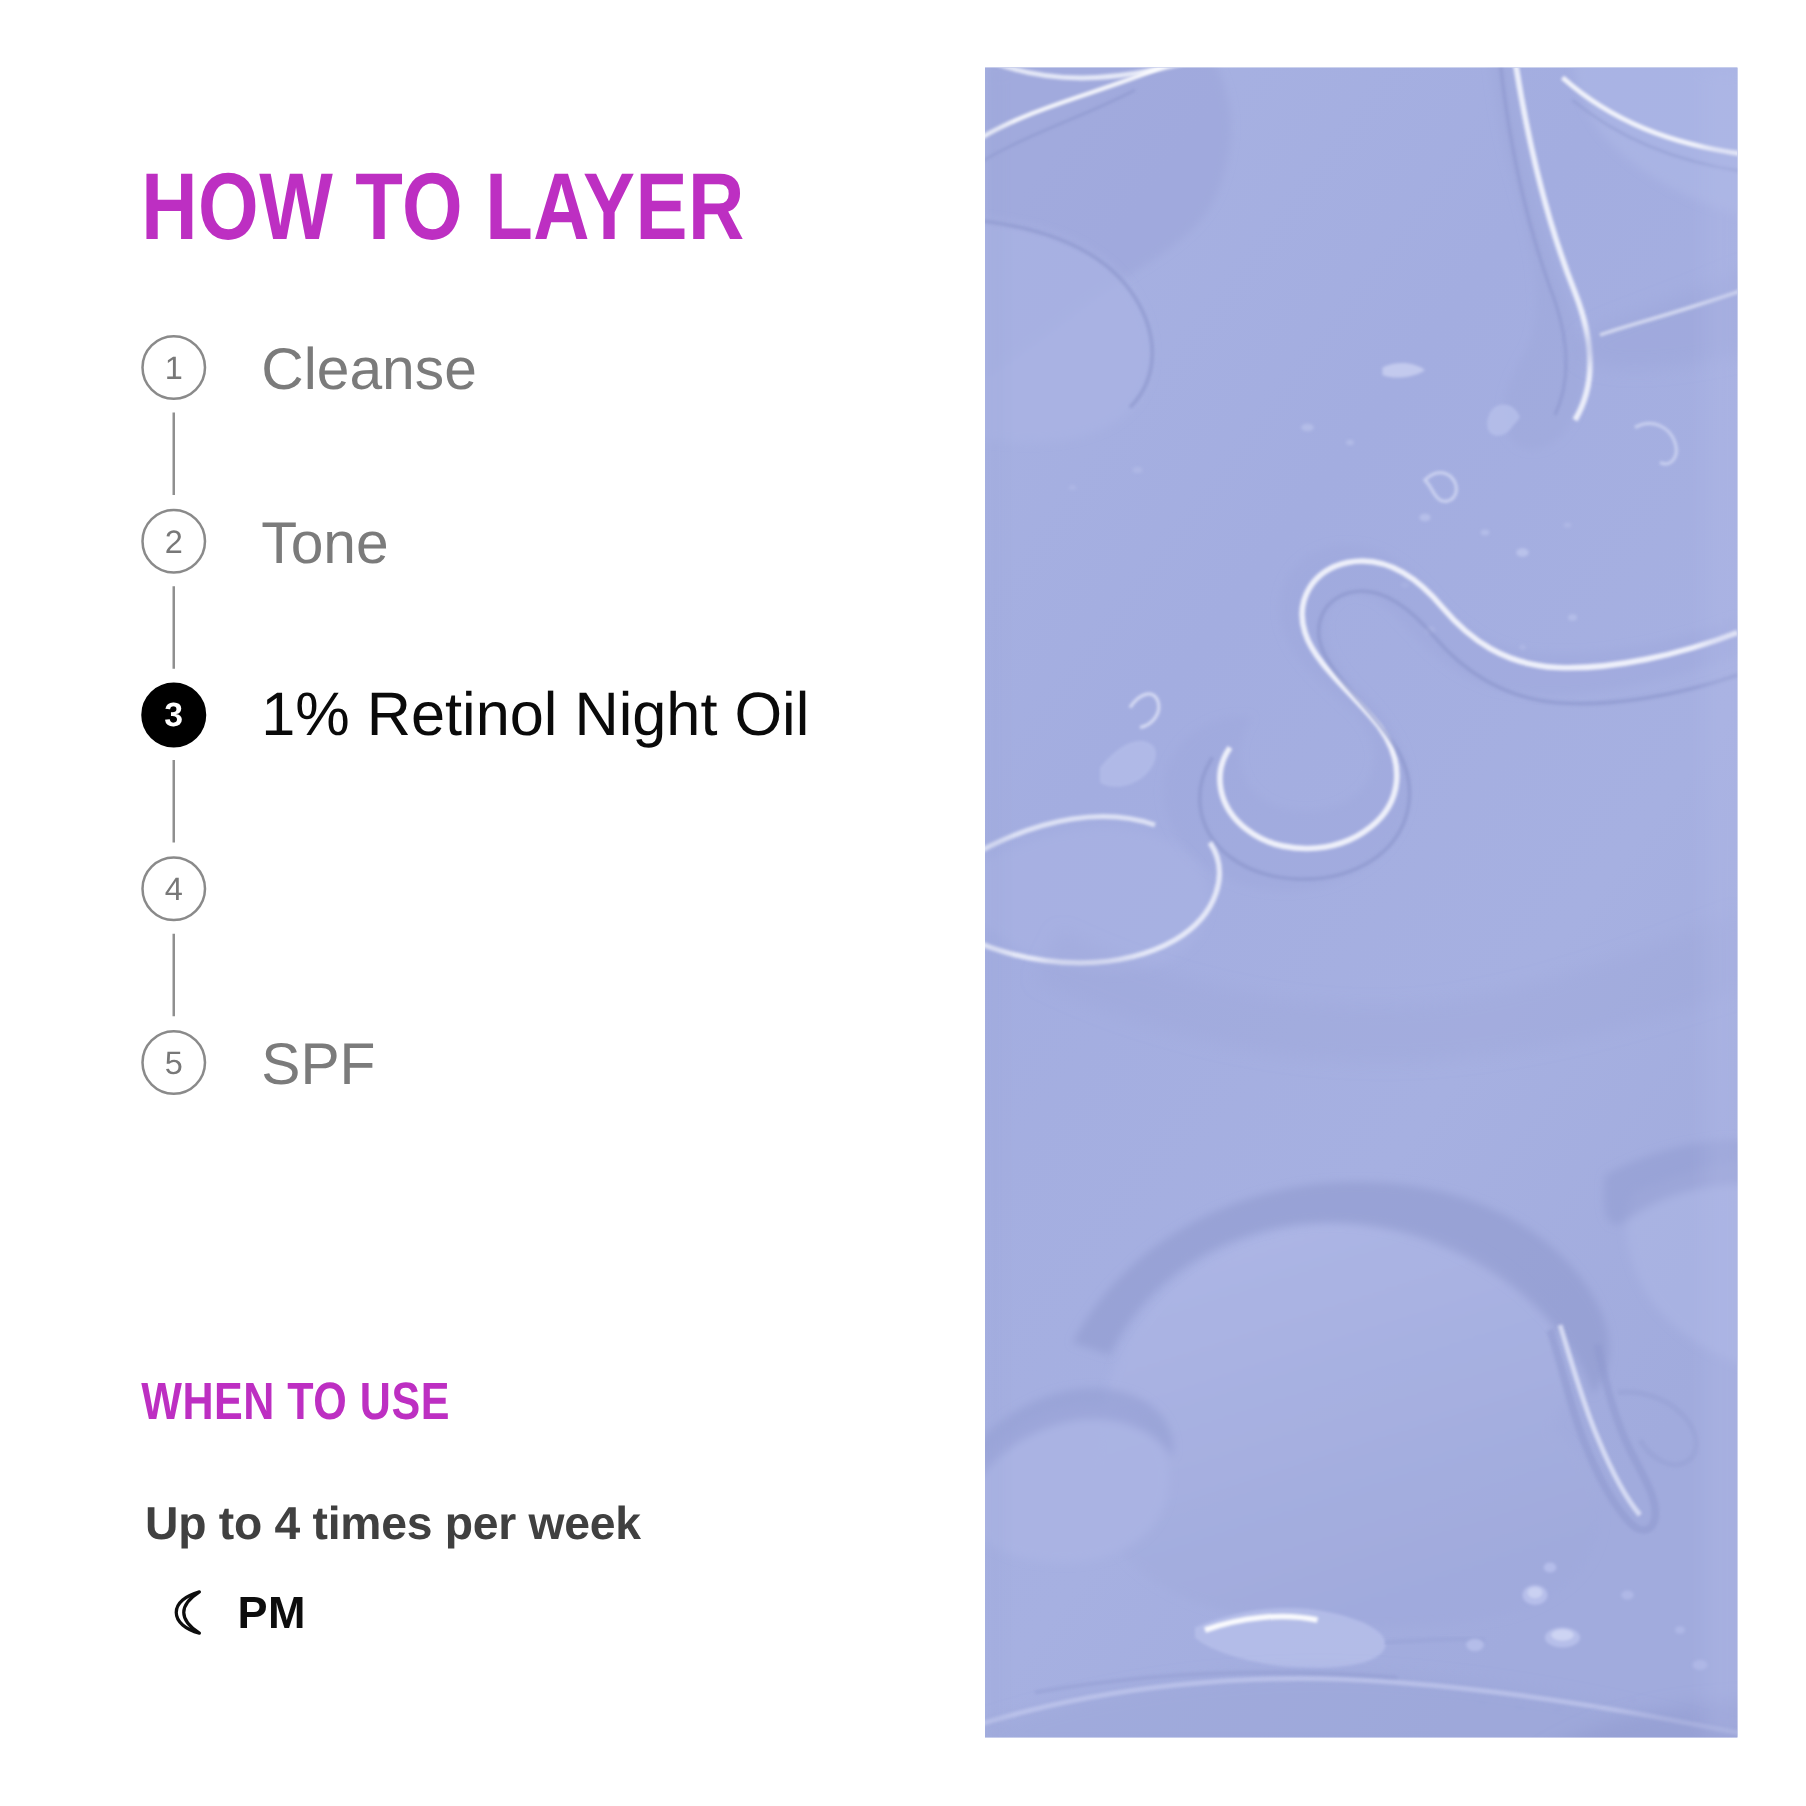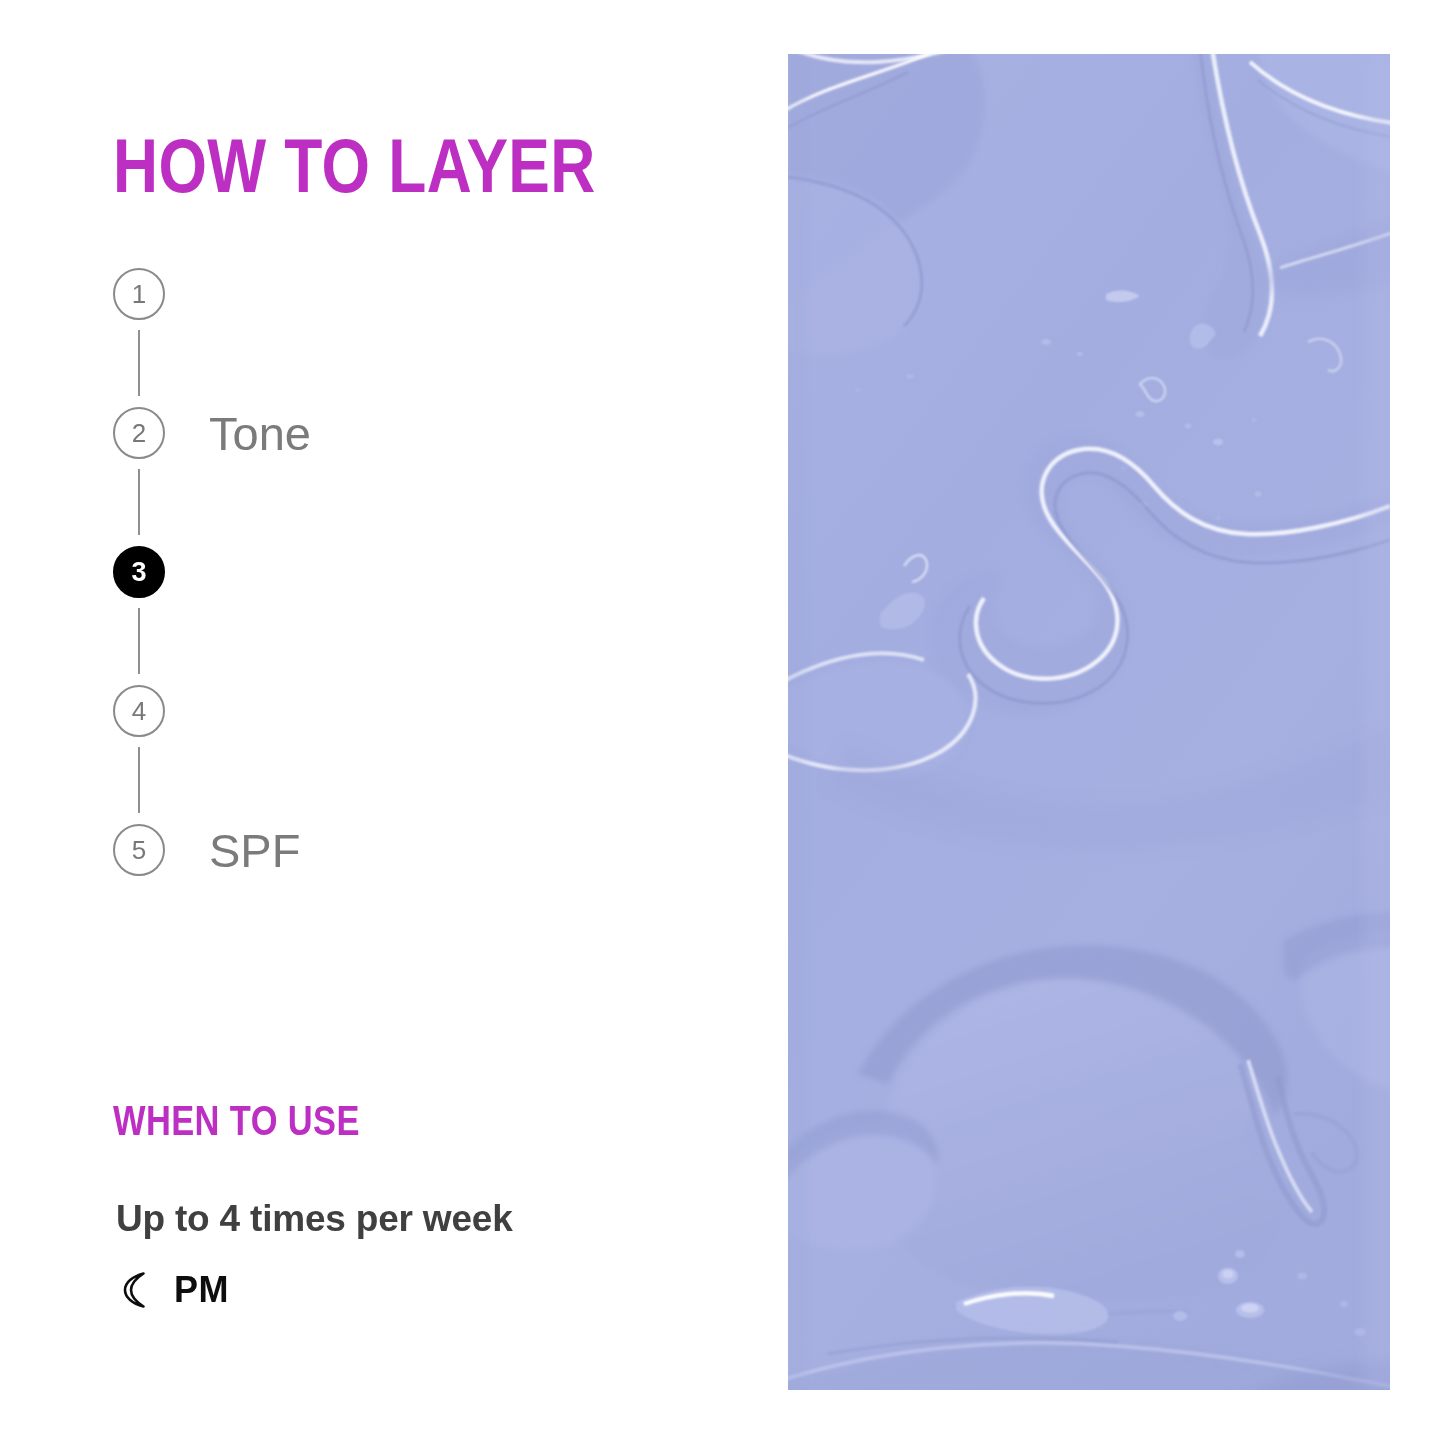--- a/index.html
+++ b/index.html
@@ -133,21 +133,21 @@
     left: 116px;
     top: 1198px;
     font-size: 37px;
     font-weight: 700;
     color: #404040;
     letter-spacing: -0.2px;
     white-space: nowrap;
   }
   #usage-time-row {
     position: absolute;
-    left: 112px;
+    left: 128px;
     top: 1268px;
     display: flex;
     align-items: center;
     gap: 18px;
   }
   #moon-icon {
     width: 44px;
     height: 44px;
     display: block;
   }
@@ -184,31 +184,33 @@
 
   <div class="left-col">
 
     <div class="section-heading" id="heading-how-to-layer">HOW TO LAYER</div>
 
     <div id="steps">
 
       <div class="step-row">
         <div class="step-marker inactive">1</div>
         <div class="step-connector"></div>
+        <div class="step-label inactive">Cleanse</div>
       </div>
 
       <div class="step-row">
         <div class="step-marker inactive">2</div>
         <div class="step-connector"></div>
         <div class="step-label inactive">Tone</div>
       </div>
 
       <div class="step-row">
         <div class="step-marker active">3</div>
         <div class="step-connector"></div>
+        <div class="step-label active">1% Retinol Night Oil</div>
       </div>
 
       <div class="step-row">
         <div class="step-marker inactive">4</div>
         <div class="step-connector"></div>
       </div>
 
       <div class="step-row">
         <div class="step-marker inactive">5</div>
         <div class="step-label inactive">SPF</div>

